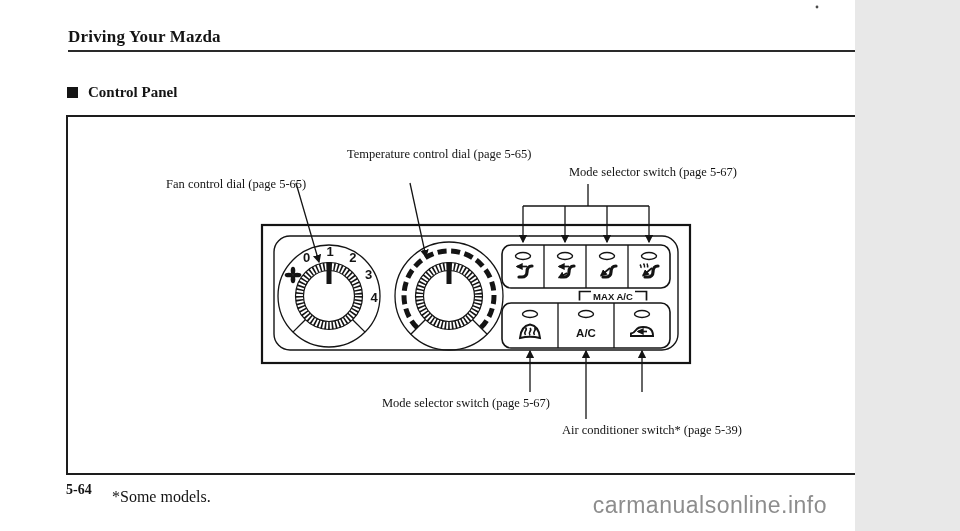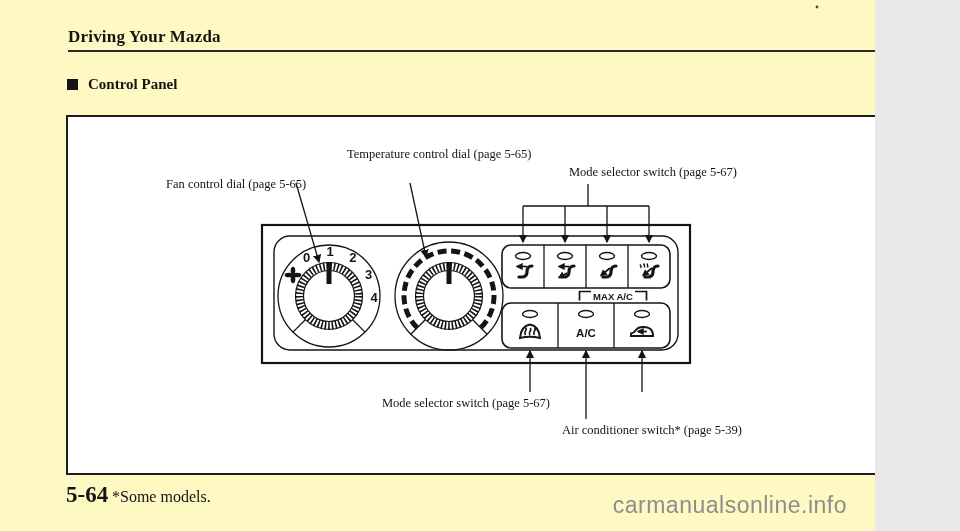--- a/index.html
+++ b/index.html
@@ -1,28 +1,28 @@
 <!DOCTYPE html>
 <html><head>
 <meta charset="utf-8">
 <style>
   html,body{margin:0;padding:0;background:#e8e8e8;}
   .page{
-    position:relative;width:855px;height:531px;background:#fef9c3;
-    overflow:hidden;font-family:"Liberation Serif","DejaVu Serif",serif;color:#141414;padding-left:20px;
+    position:relative;width:855px;height:531px;background:#ffffff;
+    overflow:hidden;font-family:"Liberation Serif","DejaVu Serif",serif;color:#141414;
   }
   .title{position:absolute;left:68px;top:27px;font-size:17px;font-weight:bold;letter-spacing:.2px;white-space:nowrap;}
   .rule{position:absolute;left:68px;top:50px;width:821px;height:2px;background:#2a2a2a;}
-  .section{position:absolute;left:67px;top:76px;display:flex;align-items:center;white-space:nowrap;}
+  .section{position:absolute;left:67px;top:84px;display:flex;align-items:center;white-space:nowrap;}
   .section .sq{width:11px;height:11px;background:#141414;display:inline-block;margin-right:10px;}
   .section .txt{font-size:15px;font-weight:bold;}
   .figure-box{position:absolute;left:66px;top:115px;width:818px;height:356px;border:2px solid #1d1d1d;background:#fff;}
   .callout{position:absolute;font-size:12.5px;white-space:nowrap;color:#141414;}
   svg.diagram{position:absolute;left:0;top:0;width:960px;height:531px;}
-  .pagenum{position:absolute;left:66px;top:482px;font-size:23px;font-weight:bold;white-space:nowrap;}
+  .pagenum{position:absolute;left:66px;top:482px;font-size:14px;font-weight:bold;white-space:nowrap;}
   .footnote{position:absolute;left:112px;top:488px;font-size:16px;white-space:nowrap;font-family:Liberation Serif, serif;}
   .watermark{position:absolute;right:28px;top:492px;font-size:23px;letter-spacing:.5px;
     font-family:"Liberation Sans","DejaVu Sans",sans-serif;color:#8d8d8d;white-space:nowrap;}
 </style>
 </head>
 <body>
 
 <div class="page">
 
   <div class="title">Driving Your Mazda</div>

